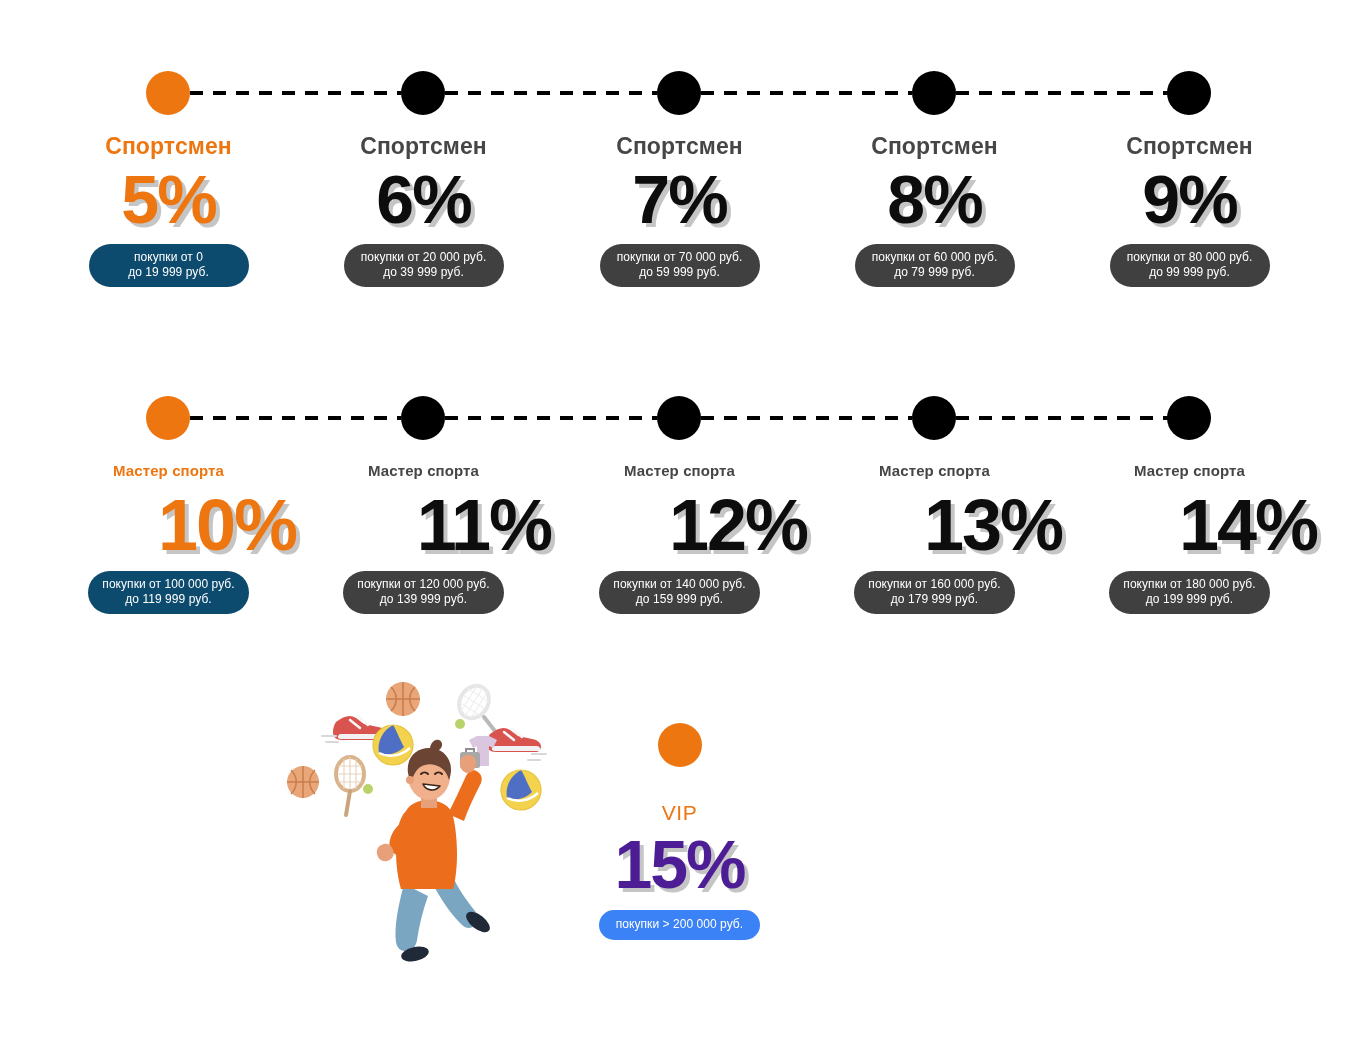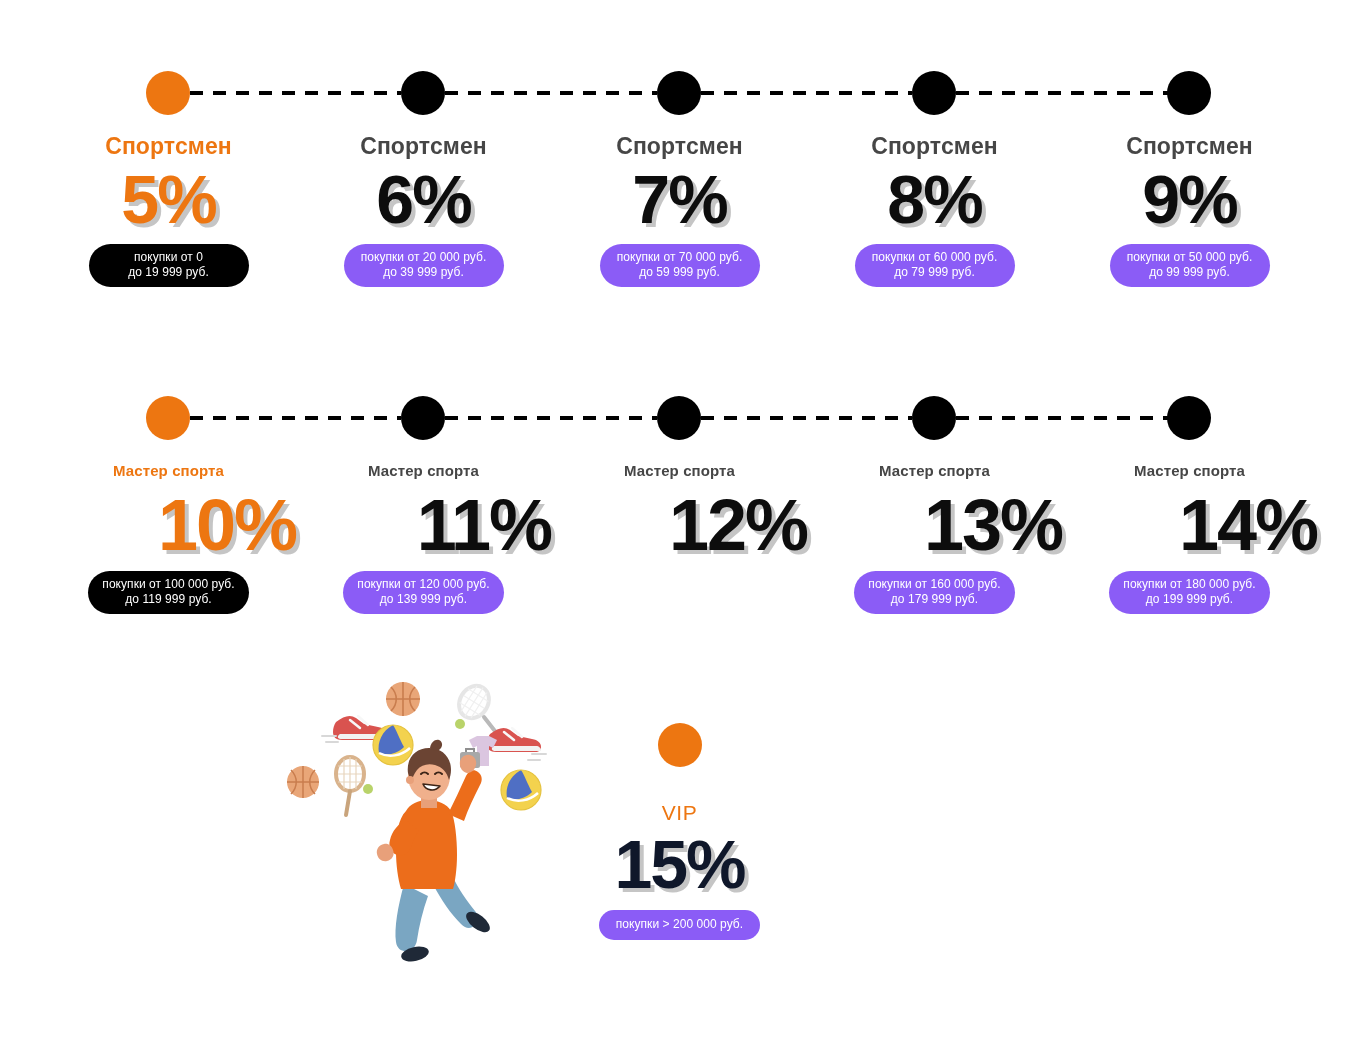--- a/index.html
+++ b/index.html
@@ -92,31 +92,31 @@
     line-height: 78px;
     margin: 0;
     letter-spacing: -2px;
     text-shadow: 4px 4px 0 rgba(150,150,150,0.55);
     white-space: nowrap;
   }
   .tier.accent .tier-percent { color: #ed7611; }
 
   .tier-badge {
     display: inline-block;
-    background: #8b5cf6;
+    background: #404040;
     color: #ffffff;
     border-radius: 999px;
     font-size: 12px;
     line-height: 15px;
     padding: 6px 14px 7px 14px;
     white-space: pre-line;
     letter-spacing: 0.05px;
     min-width: 132px;
   }
-  .tier.accent .tier-badge { background: #000000; }
+  .tier.accent .tier-badge { background: #0c4a6e; }
 
   .tier-badge-wrap { margin-top: 6px; }
 
   
   .row-2 .tier-title { font-size: 15px; }
   .row-2 .tier-percent { font-size: 72px; line-height: 80px; text-align: right; }
 
   
   .vip-block {
     position: absolute;
@@ -136,30 +136,30 @@
     margin: 34px 0 0 0;
     font-size: 21px;
     font-weight: normal;
     color: #ed7611;
     letter-spacing: 0.6px;
     line-height: 24px;
   }
   .vip-percent {
     font-size: 68px;
     font-weight: bold;
-    color: #0f172a;
+    color: #4c1d95;
     line-height: 78px;
     margin: 0;
     letter-spacing: -2px;
     text-shadow: 4px 4px 0 rgba(150,150,150,0.55);
   }
   .vip-badge-wrap { margin-top: 7px; }
   .vip-badge {
     display: inline-block;
-    background: #8b5cf6;
+    background: #3b82f6;
     color: #ffffff;
     border-radius: 999px;
     font-size: 12px;
     line-height: 15px;
     padding: 7px 17px 8px 17px;
     letter-spacing: 0.05px;
   }
 
   
   .illustration {
@@ -223,21 +223,21 @@
       <div class="tier-badge-wrap">
         <span class="tier-badge">покупки от 60 000 руб.
 до 79 999 руб.</span>
       </div>
     </div>
 
     <div class="tier" style="left:1062px">
       <p class="tier-title">Спортсмен</p>
       <p class="tier-percent">9%</p>
       <div class="tier-badge-wrap">
-        <span class="tier-badge">покупки от 50 000 руб.
+        <span class="tier-badge">покупки от 80 000 руб.
 до 99 999 руб.</span>
       </div>
     </div>
   </div>
 
   <div class="tier-row row-2">
 
     <div class="timeline">
       <div class="dash-line dash-1"></div>
       <div class="dash-line dash-2"></div>
@@ -265,20 +265,24 @@
       <p class="tier-percent">11%</p>
       <div class="tier-badge-wrap">
         <span class="tier-badge">покупки от 120 000 руб.
 до 139 999 руб.</span>
       </div>
     </div>
 
     <div class="tier" style="left:552px">
       <p class="tier-title">Мастер спорта</p>
       <p class="tier-percent">12%</p>
+      <div class="tier-badge-wrap">
+        <span class="tier-badge">покупки от 140 000 руб.
+до 159 999 руб.</span>
+      </div>
     </div>
 
     <div class="tier" style="left:807px">
       <p class="tier-title">Мастер спорта</p>
       <p class="tier-percent">13%</p>
       <div class="tier-badge-wrap">
         <span class="tier-badge">покупки от 160 000 руб.
 до 179 999 руб.</span>
       </div>
     </div>

